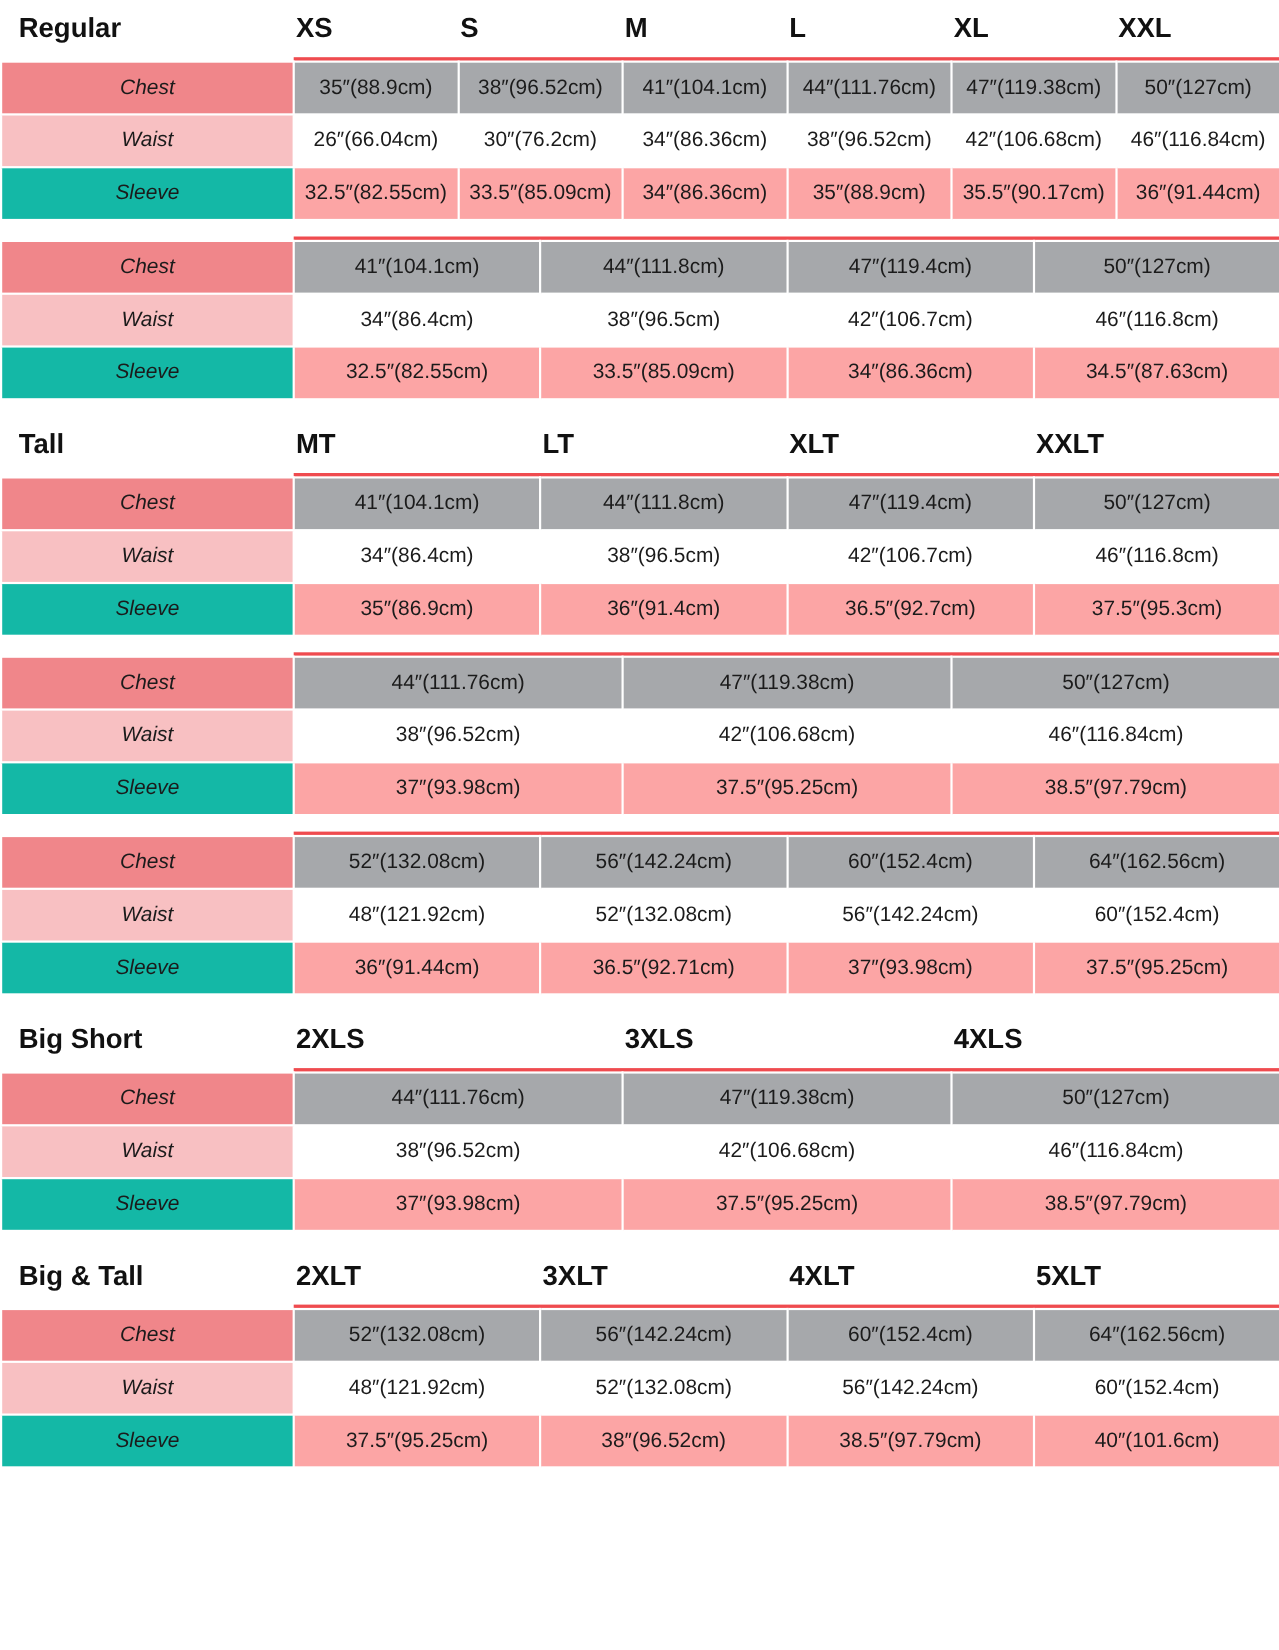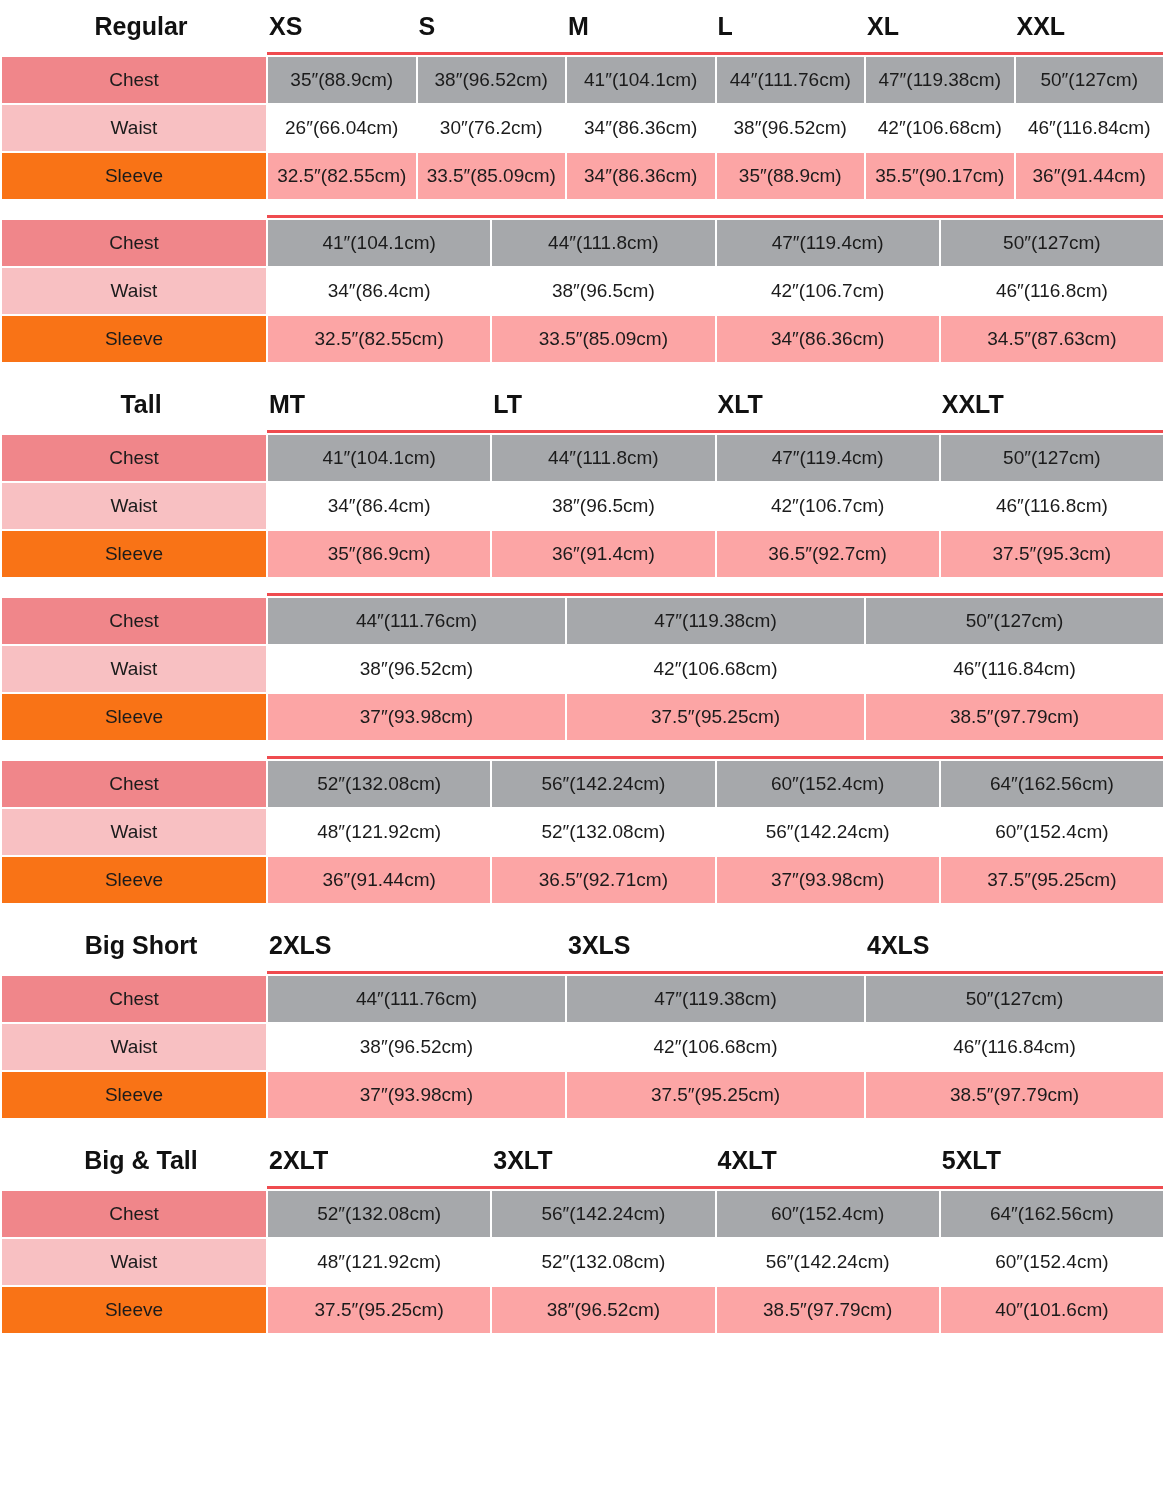--- a/index.html
+++ b/index.html
@@ -28,47 +28,48 @@
     border: none;
     font-size: 25px;
     font-weight: bold;
     color: #111111;
     text-align: left;
     height: 44px;
     padding: 4px 2px;
     vertical-align: middle;
   }
   tr.head-row td.group-title {
-    text-align: center;
+    text-align: left;
     padding-left: 16px;
     font-size: 25px;
     margin-top: 13px;
   }
   
   tr.data-row td {
     border: 2px solid #ffffff;
     font-size: 19px;
     text-align: center;
     height: 42px;
     vertical-align: middle;
     padding: 2px 2px;
     color: #1b1b1b;
     white-space: nowrap;
   }
   td.label {
     font-size: 22px;
     text-align: center;
     color: #2a2a2a;
+    font-style: italic;
   }
   
   .row-chest td.label { background: #f0868a; }
   .row-chest td.value { background: #a6a8ab; }
   .row-waist td.label { background: #f8c0c2; margin-left: 35px; }
   .row-waist td.value { background: #ffffff; }
-  .row-sleeve td.label { background: #f97316; margin-top: 34px; }
+  .row-sleeve td.label { background: #14b8a6; margin-top: 34px; }
   .row-sleeve td.value { background: #fca5a5; }
 
   
   tr.accent-row td {
     padding: 0;
     border: none;
     height: 3px;
     background: #ef4b4f;
     line-height: 0;
     font-size: 0;

